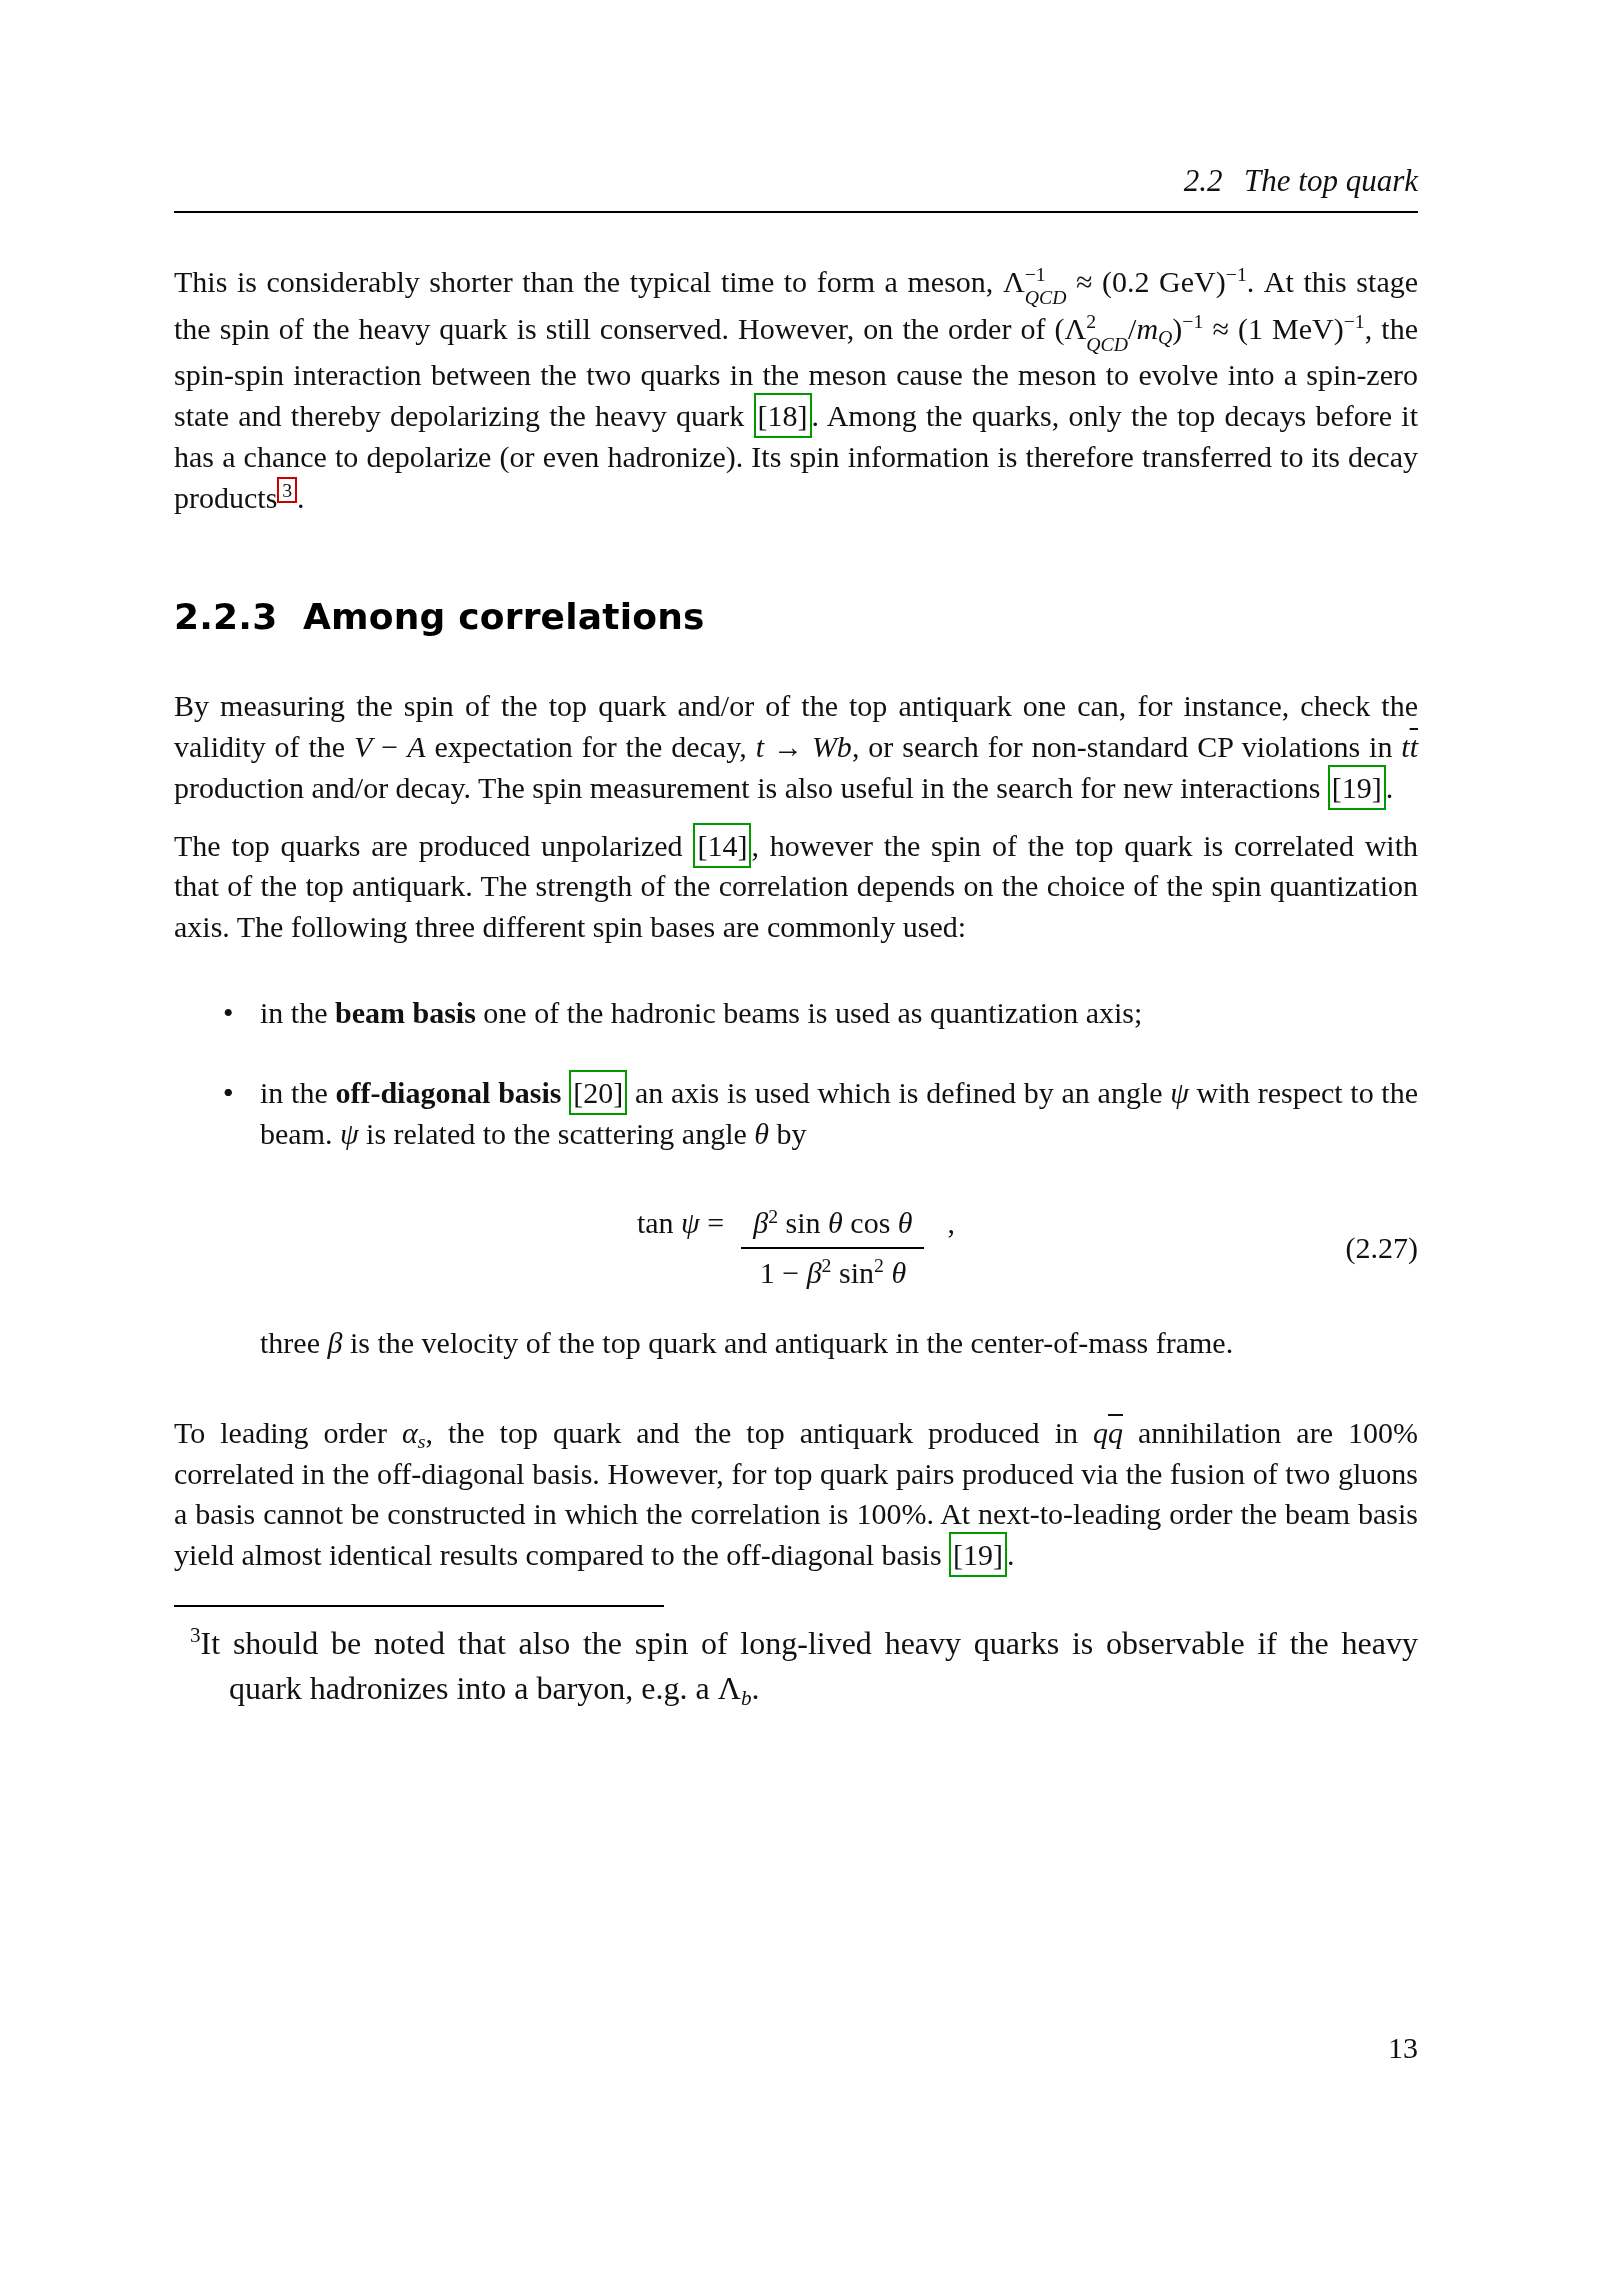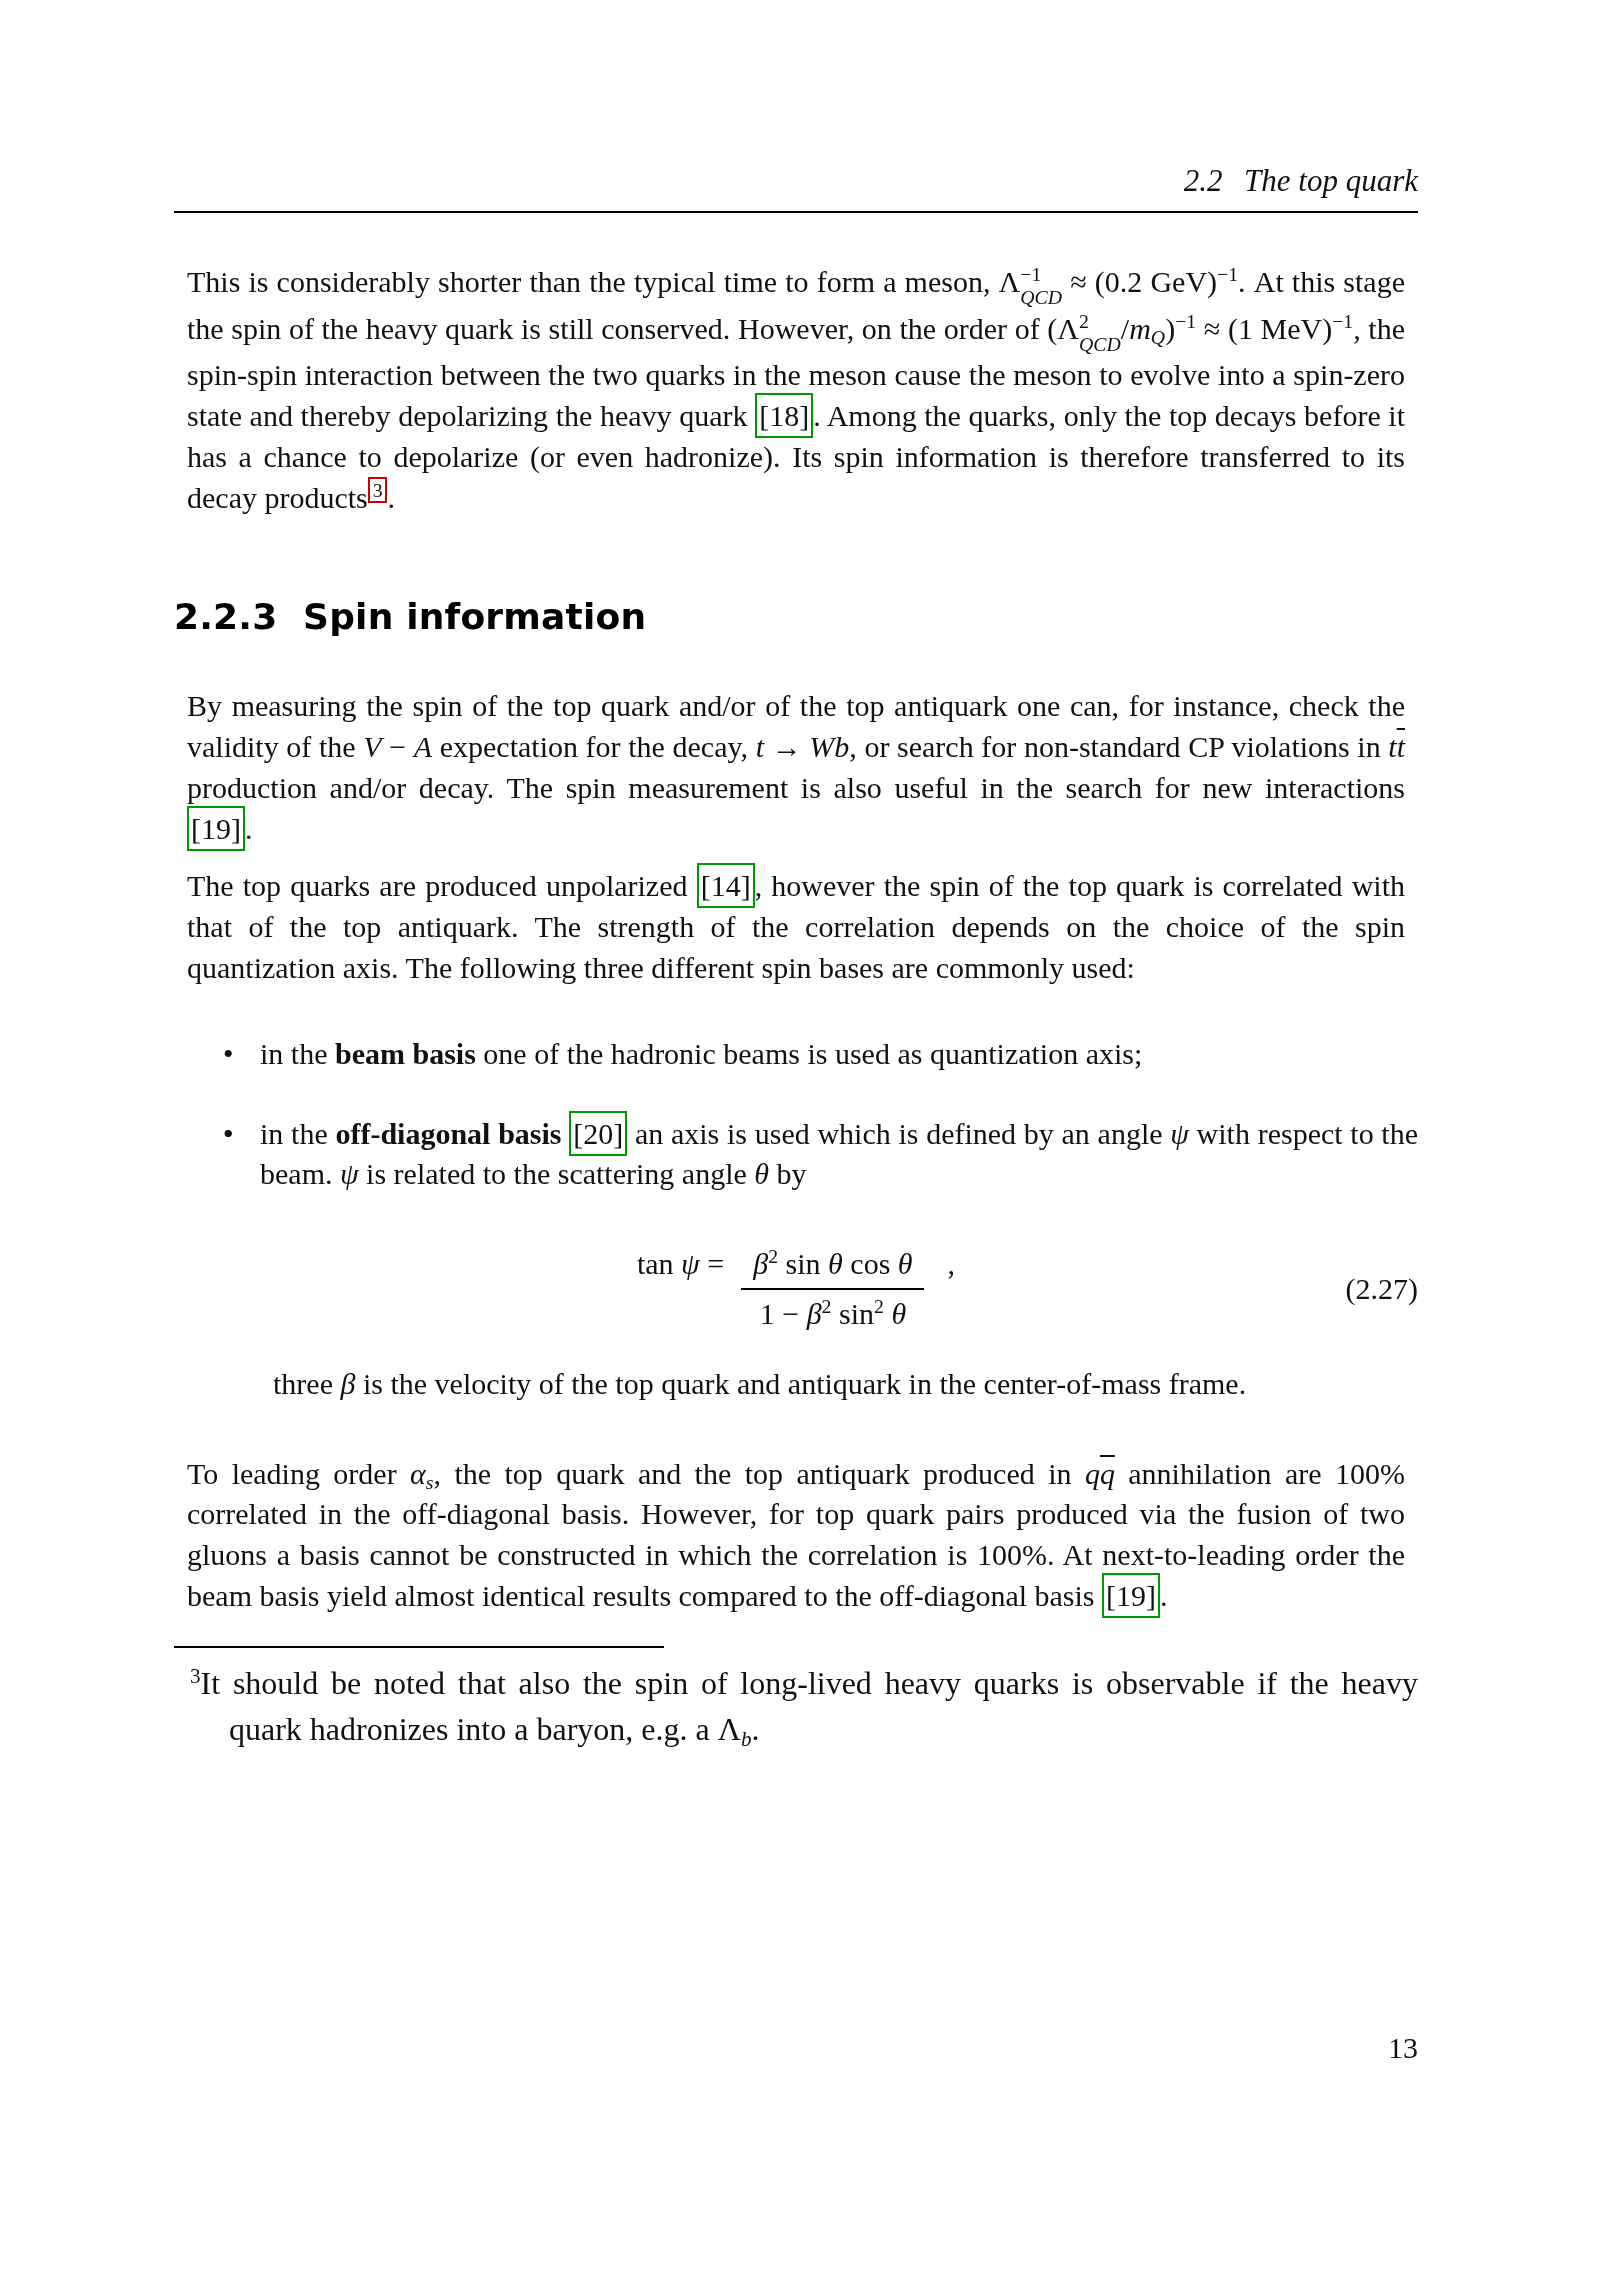--- a/index.html
+++ b/index.html
@@ -13,21 +13,21 @@
   }
   .textblock { position: absolute; left: 174px; top: 162px; width: 1244px; }
 
   .running-head {
     text-align: right; font-style: italic;
     font-size: 31px; line-height: 1.2; padding-bottom: 11.8px;
   }
   .rh-title { margin-left: 21.6px; }
   .headrule { border-top: 2px solid #000; height: 0; }
 
-  .para { font-size: 30px; line-height: 1.36; text-align: justify; margin: 13px; }
+  .para { font-size: 30px; line-height: 1.36; text-align: justify; margin: 0; }
   .para1 { margin-top: 49px; }
 
   .section-heading {
     font-family: "DejaVu Sans", sans-serif;
     font-size: 36px; font-weight: 700;
     margin: 78px 0 49px 0; letter-spacing: 0.2px; color: #000;
   }
   .sh-title { margin-left: 25.5px; }
 
   .para-follow { margin-top: 16.7px; }
@@ -80,21 +80,21 @@
   <div class="textblock">
 
     <div class="running-head">
       <span class="rh-num">2.2</span><span class="rh-title">The top quark</span>
     </div>
     <div class="headrule"></div>
 
     <p class="para para1"><span>This is considerably shorter than the typical time to form a meson, </span><span>Λ</span><span class="supsub"><span class="ss-sup">−1</span><span class="ss-sub">QCD</span></span><span> ≈ (0.2 GeV)</span><span class="seg-sup">−1</span><span>. At this stage the spin of the heavy quark is still conserved. However, on the order of (</span><span>Λ</span><span class="supsub"><span class="ss-sup">2</span><span class="ss-sub">QCD</span></span><span>/</span><span class="seg-i">m</span><span class="seg-i seg-sub">Q</span><span>)</span><span class="seg-sup">−1</span><span> ≈ (1 MeV)</span><span class="seg-sup">−1</span><span>, the spin-spin interaction between the two quarks in the meson cause the meson to evolve into a spin-zero state and thereby depolarizing the heavy quark </span><span class="seg-cite">[18]</span><span>. Among the quarks, only the top decays before it has a chance to depolarize (or even hadronize). Its spin information is therefore transferred to its decay products</span><span class="seg-fnref">3</span><span>.</span></p>
 
     <h2 class="section-heading">
-      <span>2.2.3</span><span class="sh-title">Spin information</span>
+      <span>2.2.3</span><span class="sh-title">Among correlations</span>
     </h2>
 
     <p class="para"><span>By measuring the spin of the top quark and/or of the top antiquark one can, for instance, check the validity of the </span><span class="seg-i">V</span><span> − </span><span class="seg-i">A</span><span> expectation for the decay, </span><span class="seg-i">t</span><span> → </span><span class="seg-i">Wb</span><span>, or search for non-standard CP violations in </span><span class="seg-i">t</span><span class="seg-i seg-over">t</span><span> production and/or decay. The spin measurement is also useful in the search for new interactions </span><span class="seg-cite">[19]</span><span>.</span></p>
     <p class="para para-follow"><span>The top quarks are produced unpolarized </span><span class="seg-cite">[14]</span><span>, however the spin of the top quark is correlated with that of the top antiquark. The strength of the correlation depends on the choice of the spin quantization axis. The following three different spin bases are commonly used:</span></p>
 
     <ul class="bullet-list">
       <li class="bullet-item">
         <span class="bullet-dot">•</span>
         <span class="bullet-text"><span>in the </span><span class="seg-b">beam basis</span><span> one of the hadronic beams is used as quantization axis;</span></span>
       </li>

